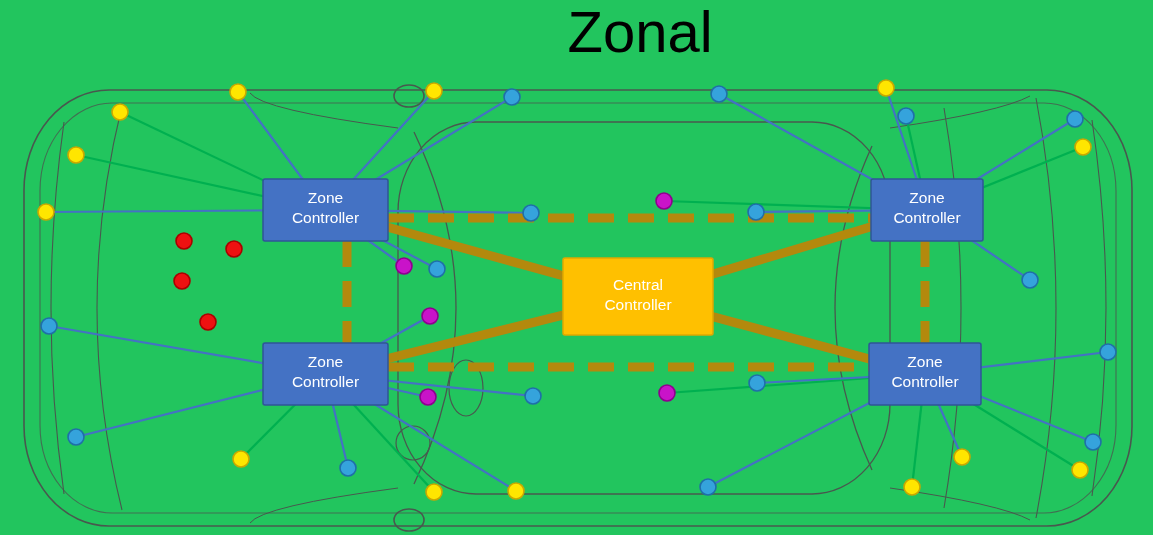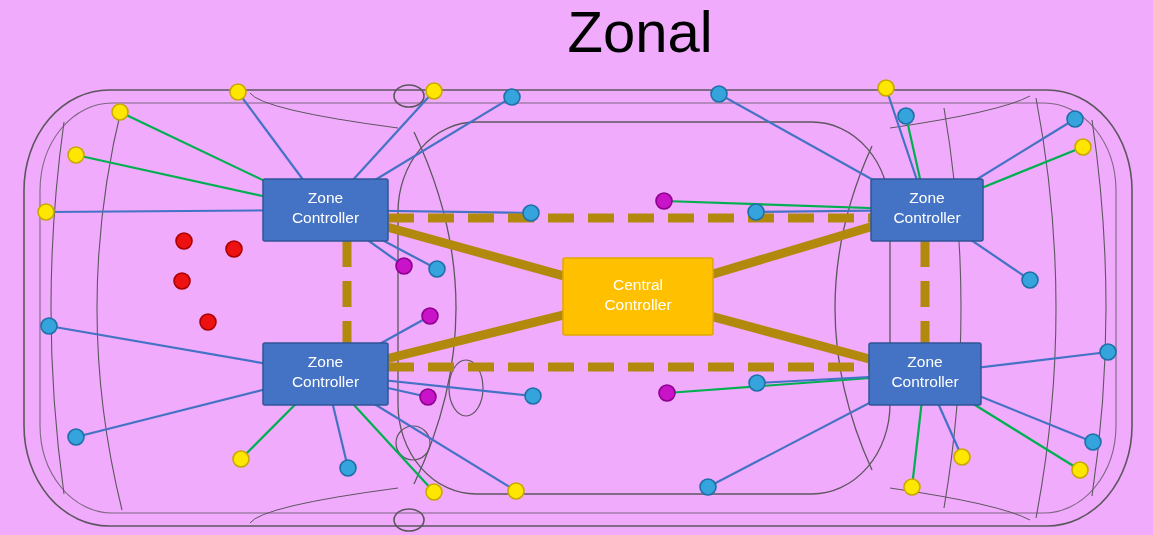--- a/index.html
+++ b/index.html
@@ -1,16 +1,16 @@
 <!DOCTYPE html>
 <html><head>
 <meta charset="utf-8">
 <style>
   html,body{margin:0;padding:0;background:#ffffff;}
-  .stage{position:relative;width:1153px;height:535px;background:#f0abfc;overflow:hidden;
+  .stage{position:relative;width:1153px;height:535px;background:#22c55e;overflow:hidden;
          font-family:"Liberation Sans",sans-serif;}
   .title{position:absolute;left:640px;top:0px;transform:translateX(-50%);
          font-size:58px;line-height:1.1;color:#000;font-weight:400;white-space:nowrap;}
   svg{position:absolute;left:0;top:0;}
   text{font-family:"Liberation Sans",sans-serif;}
 </style>
 </head>
 <body>
 
 <div class="stage">

